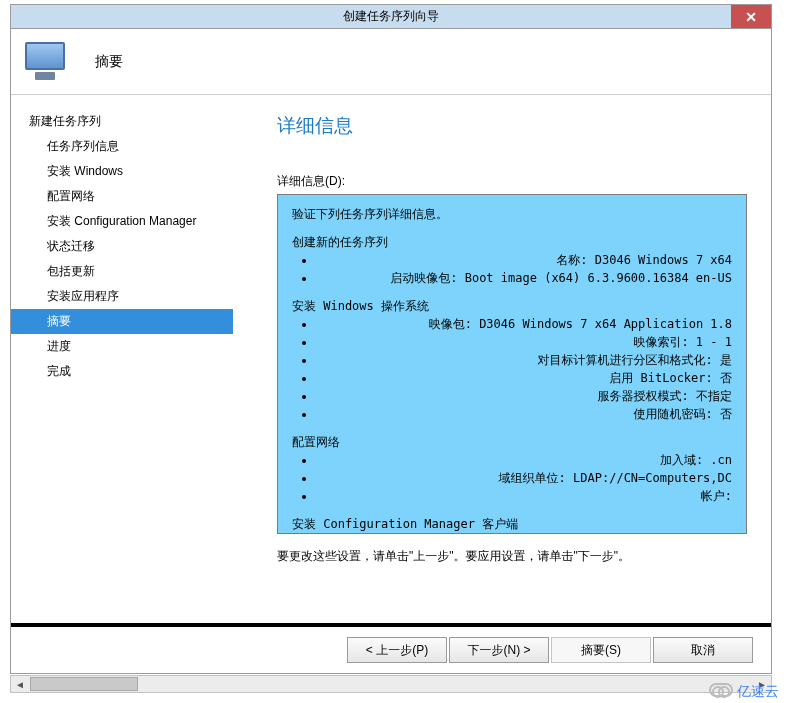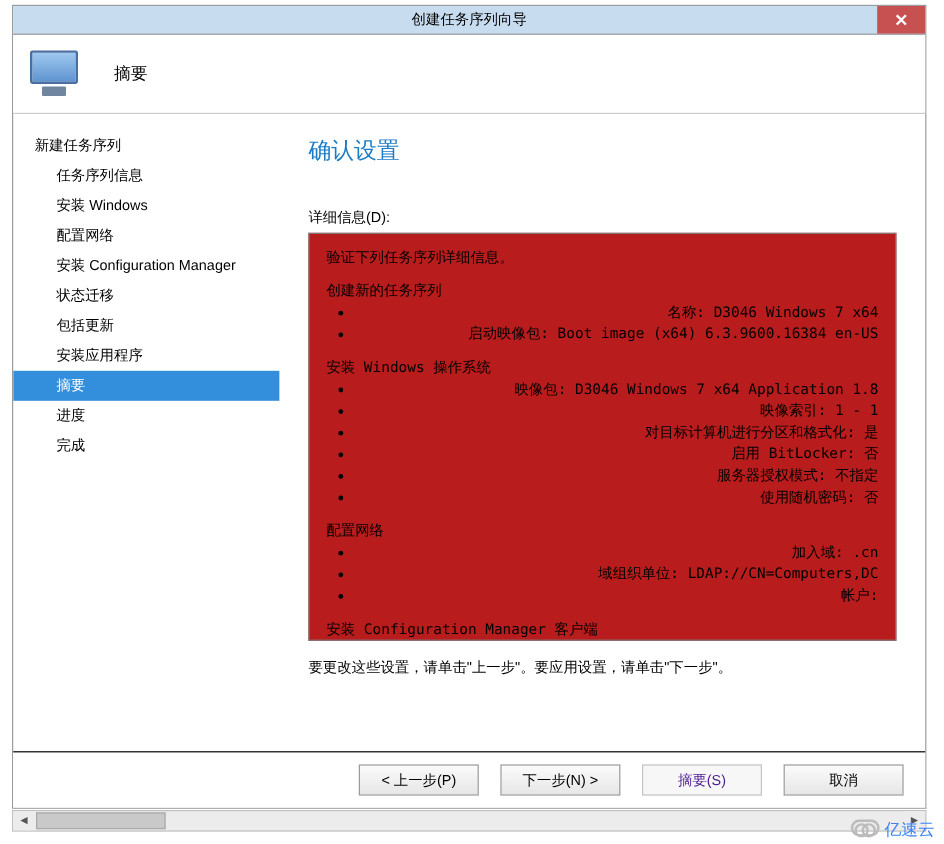--- a/index.html
+++ b/index.html
@@ -67,20 +67,21 @@
     left: 12px; top: 34px;
     width: 20px; height: 8px;
     background: #6f85a0;
     border-radius: 1px;
   }
   .header-title { font-size: 14px; }
   .body {
     flex: 1;
     display: flex;
     min-height: 0;
+    gap: 20px;
   }
   .sidebar {
     width: 222px;
     padding: 14px 0 0 0;
     font-size: 12px;
     overflow: hidden;
   }
   .nav-root {
     padding: 4px 6px 4px 18px;
     cursor: default;
@@ -107,53 +108,53 @@
     font-size: 19px;
     font-weight: normal;
     margin: 0 0 34px 0;
   }
   .details-label {
     font-size: 12px;
     margin-bottom: 4px;
   }
   .details-box {
     border: 1px solid #7a7a7a;
-    background: #b91c1c;
+    background: #7dd3fc;
     padding: 10px 14px;
     font-family: "SimSun","NSimSun",monospace;
     font-size: 12px;
     line-height: 1.5;
     height: 340px;
     overflow: hidden;
   }
   .details-box .sec { margin-bottom: 10px; }
   .details-box ul { margin: 0; padding-left: 24px; text-align: right; }
   .details-box li { list-style: disc; }
   .hint { margin-top: 14px; font-size: 12px; }
   .button-row {
-    border-top: 1px solid #000000;
+    border-top: 4px solid #000000;
     padding: 10px 18px;
     display: flex;
     justify-content: flex-end;
-    gap: 18px;
+    gap: 2px;
     background: #fff;
   }
   .btn {
     min-width: 100px;
     height: 26px;
     border: 1px solid #9a9a9a;
     background: linear-gradient(#fbfbfb,#e6e6e6);
     font-size: 12px;
     display: inline-flex;
     align-items: center;
     justify-content: center;
     cursor: default;
   }
   .btn.disabled {
-    color: #4c1d95;
+    color: #000000;
     border-color: #c4c4c4;
     background: #f7f7f7;
   }
   
   .h-scroll {
     position: absolute;
     left: 10px; bottom: 10px;
     width: 762px; height: 18px;
     background: #ececec;
     border: 1px solid #c2c2c2;
@@ -223,21 +224,21 @@
       <div class="nav-item">安装 Configuration Manager</div>
       <div class="nav-item">状态迁移</div>
       <div class="nav-item">包括更新</div>
       <div class="nav-item">安装应用程序</div>
       <div class="nav-item selected">摘要</div>
       <div class="nav-item">进度</div>
       <div class="nav-item">完成</div>
     </div>
 
     <div class="content">
-      <h2 class="content-heading">确认设置</h2>
+      <h2 class="content-heading">详细信息</h2>
       <div class="details-label">详细信息(D):</div>
       <div class="details-box">
         <div class="sec">验证下列任务序列详细信息。</div>
         <div class="sec">
           <div>创建新的任务序列</div>
           <ul>
             <li>名称: D3046 Windows 7 x64</li>
             <li>启动映像包: Boot image (x64) 6.3.9600.16384 en-US</li>
           </ul>
         </div>

